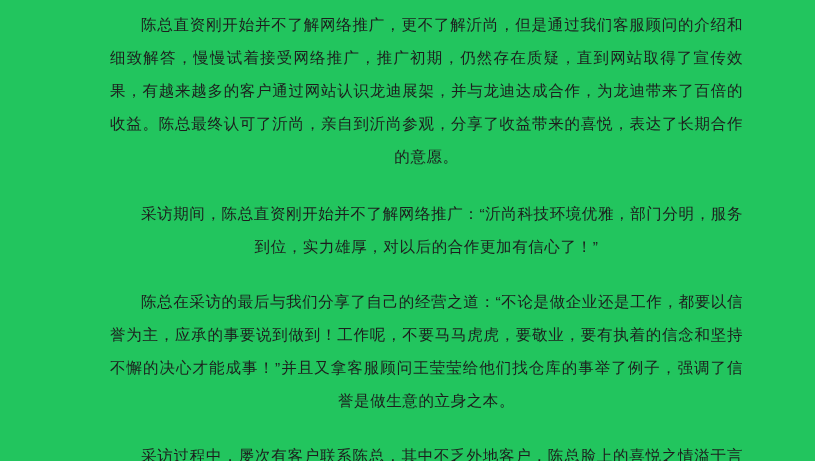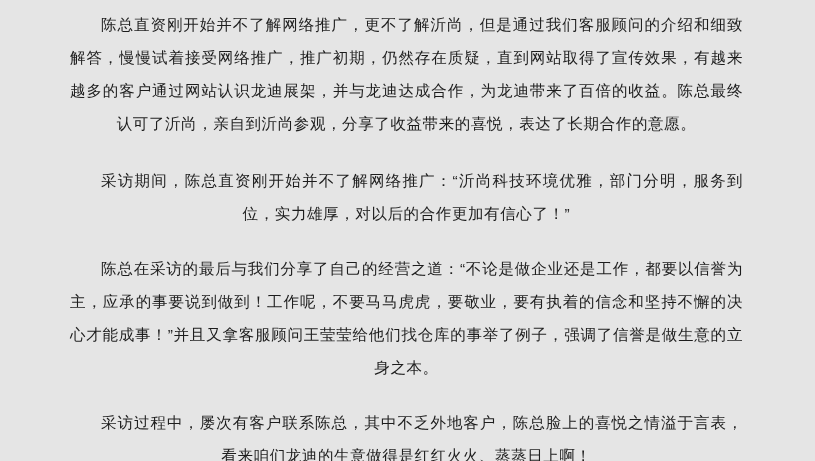--- a/index.html
+++ b/index.html
@@ -11,22 +11,22 @@
     height: 461px;
     background: #ffffff;
     font-family: "Liberation Sans", sans-serif;
     color: #1a1a1a;
     overflow: hidden;
   }
   .page {
     width: 815px;
     height: 461px;
     box-sizing: border-box;
-    padding: 8px 72px 0 70px;
-    background: #e5e5e5;
+    padding: 8px 72px 0 110px;
+    background: #22c55e;
   }
   .para {
     font-size: 15.5px;
     line-height: 33px;
     text-align: justify;
     text-align-last: center;
     text-justify: inter-ideograph;
     letter-spacing: 0.6px;
     margin: 0 0 19px 0;
     color: #1d1d1d;

